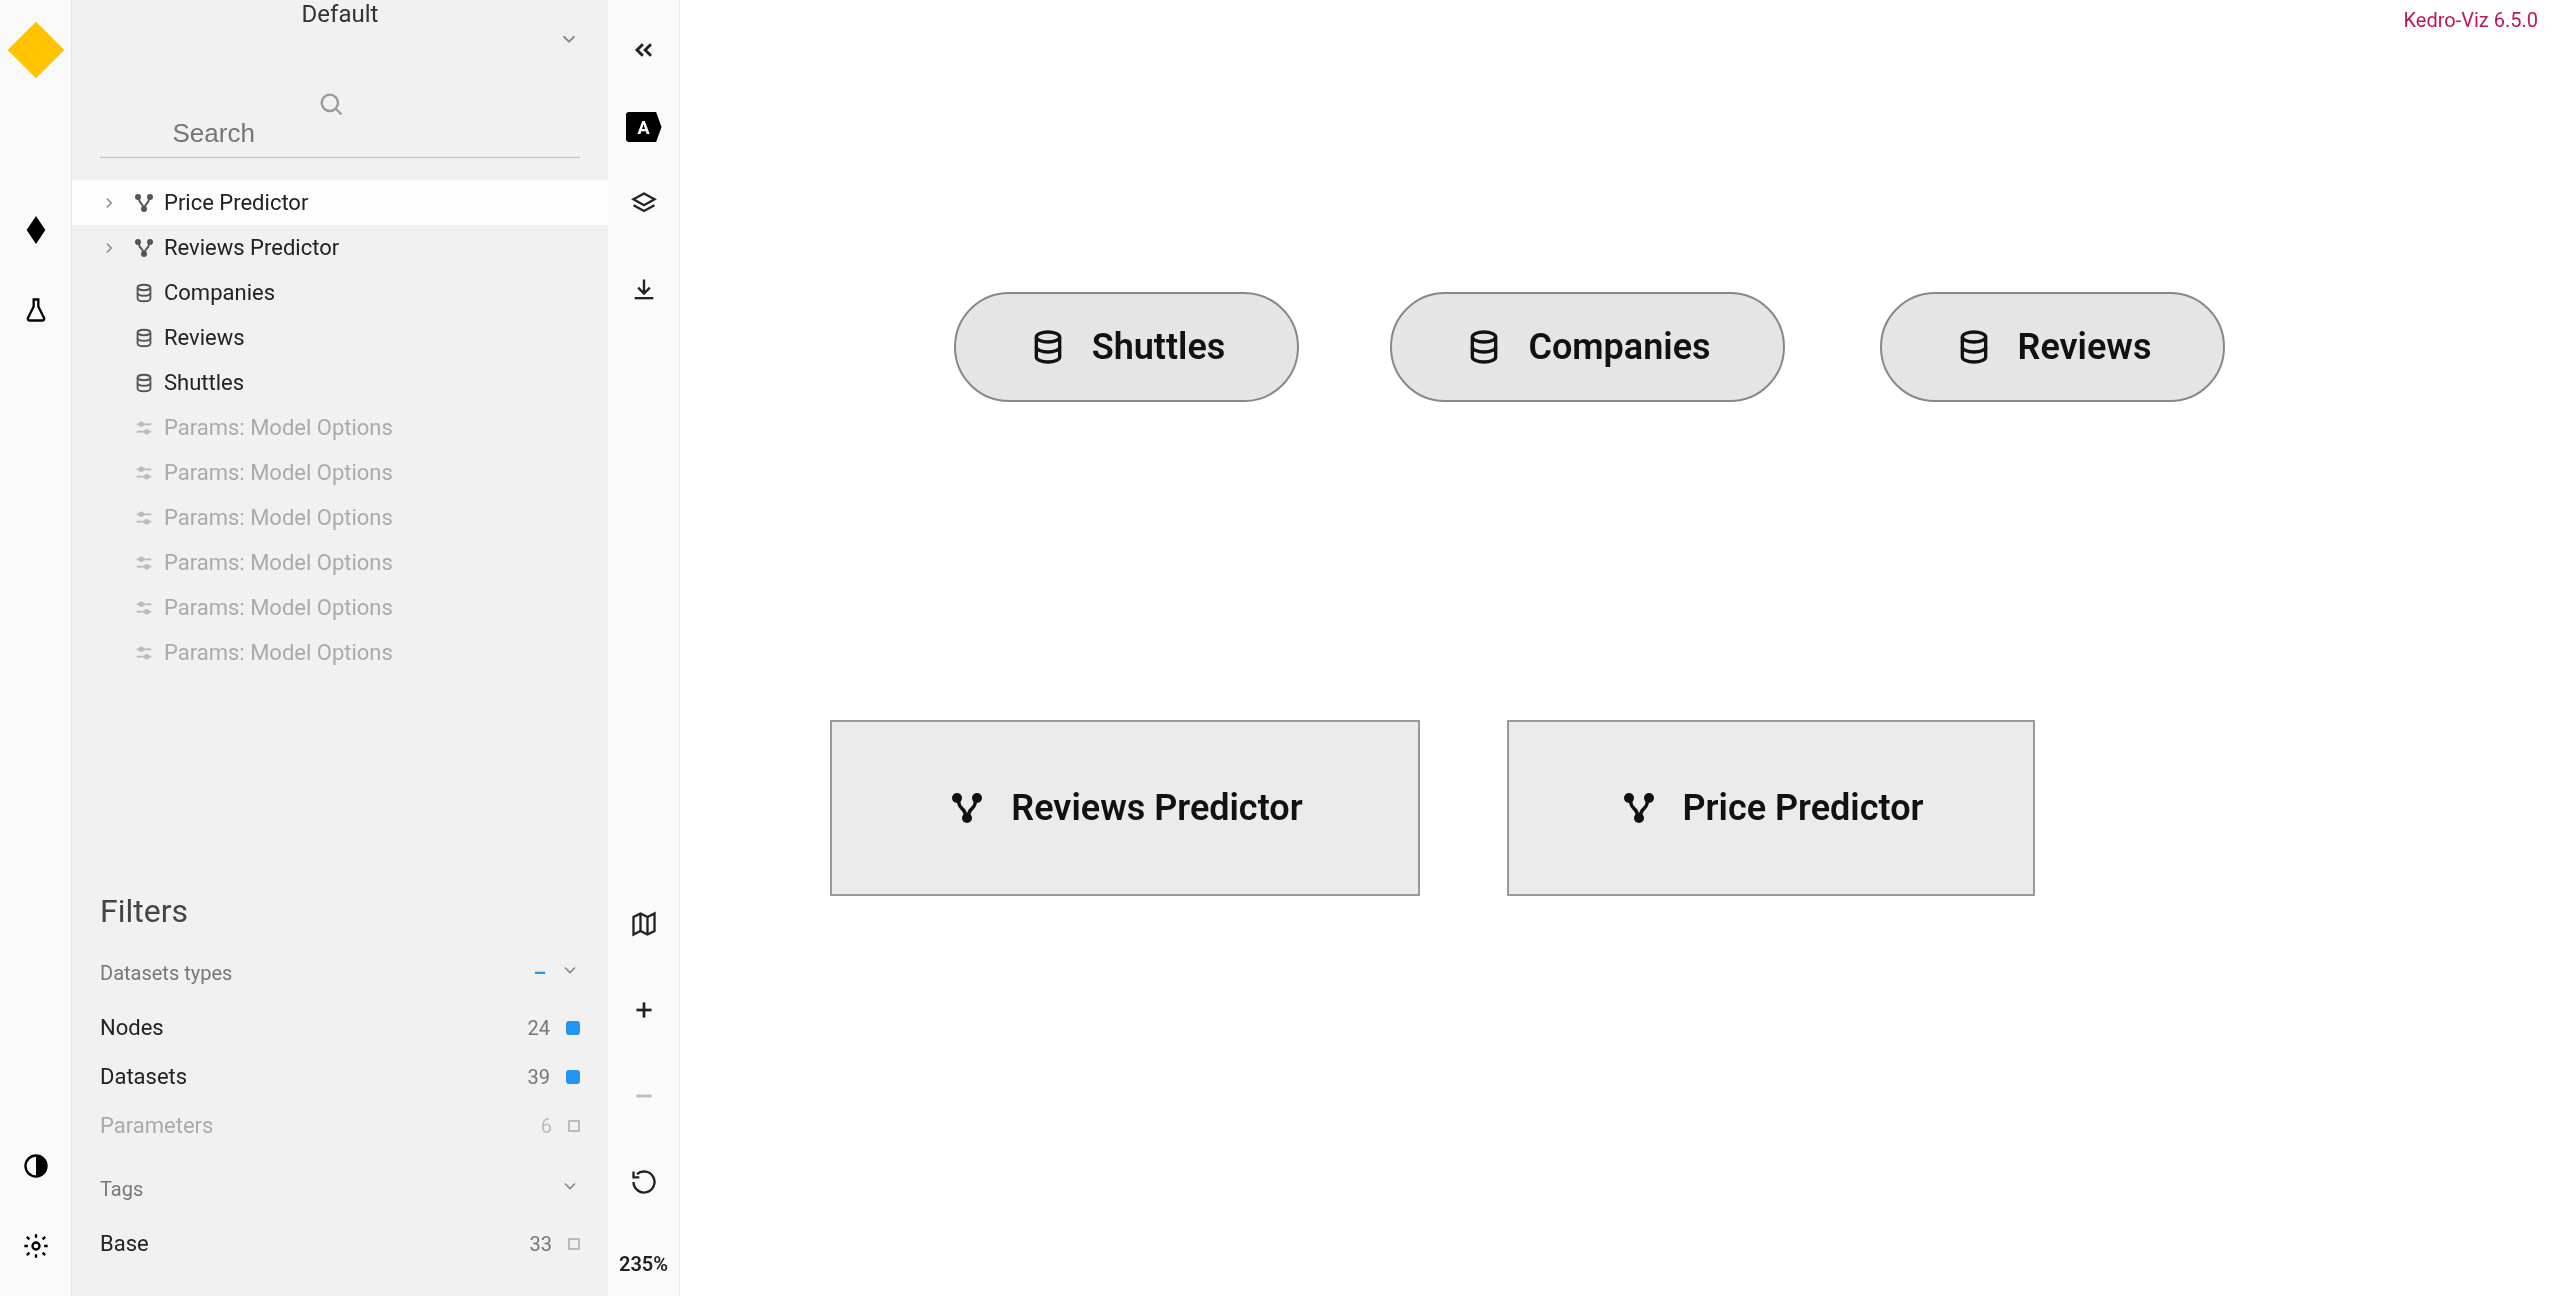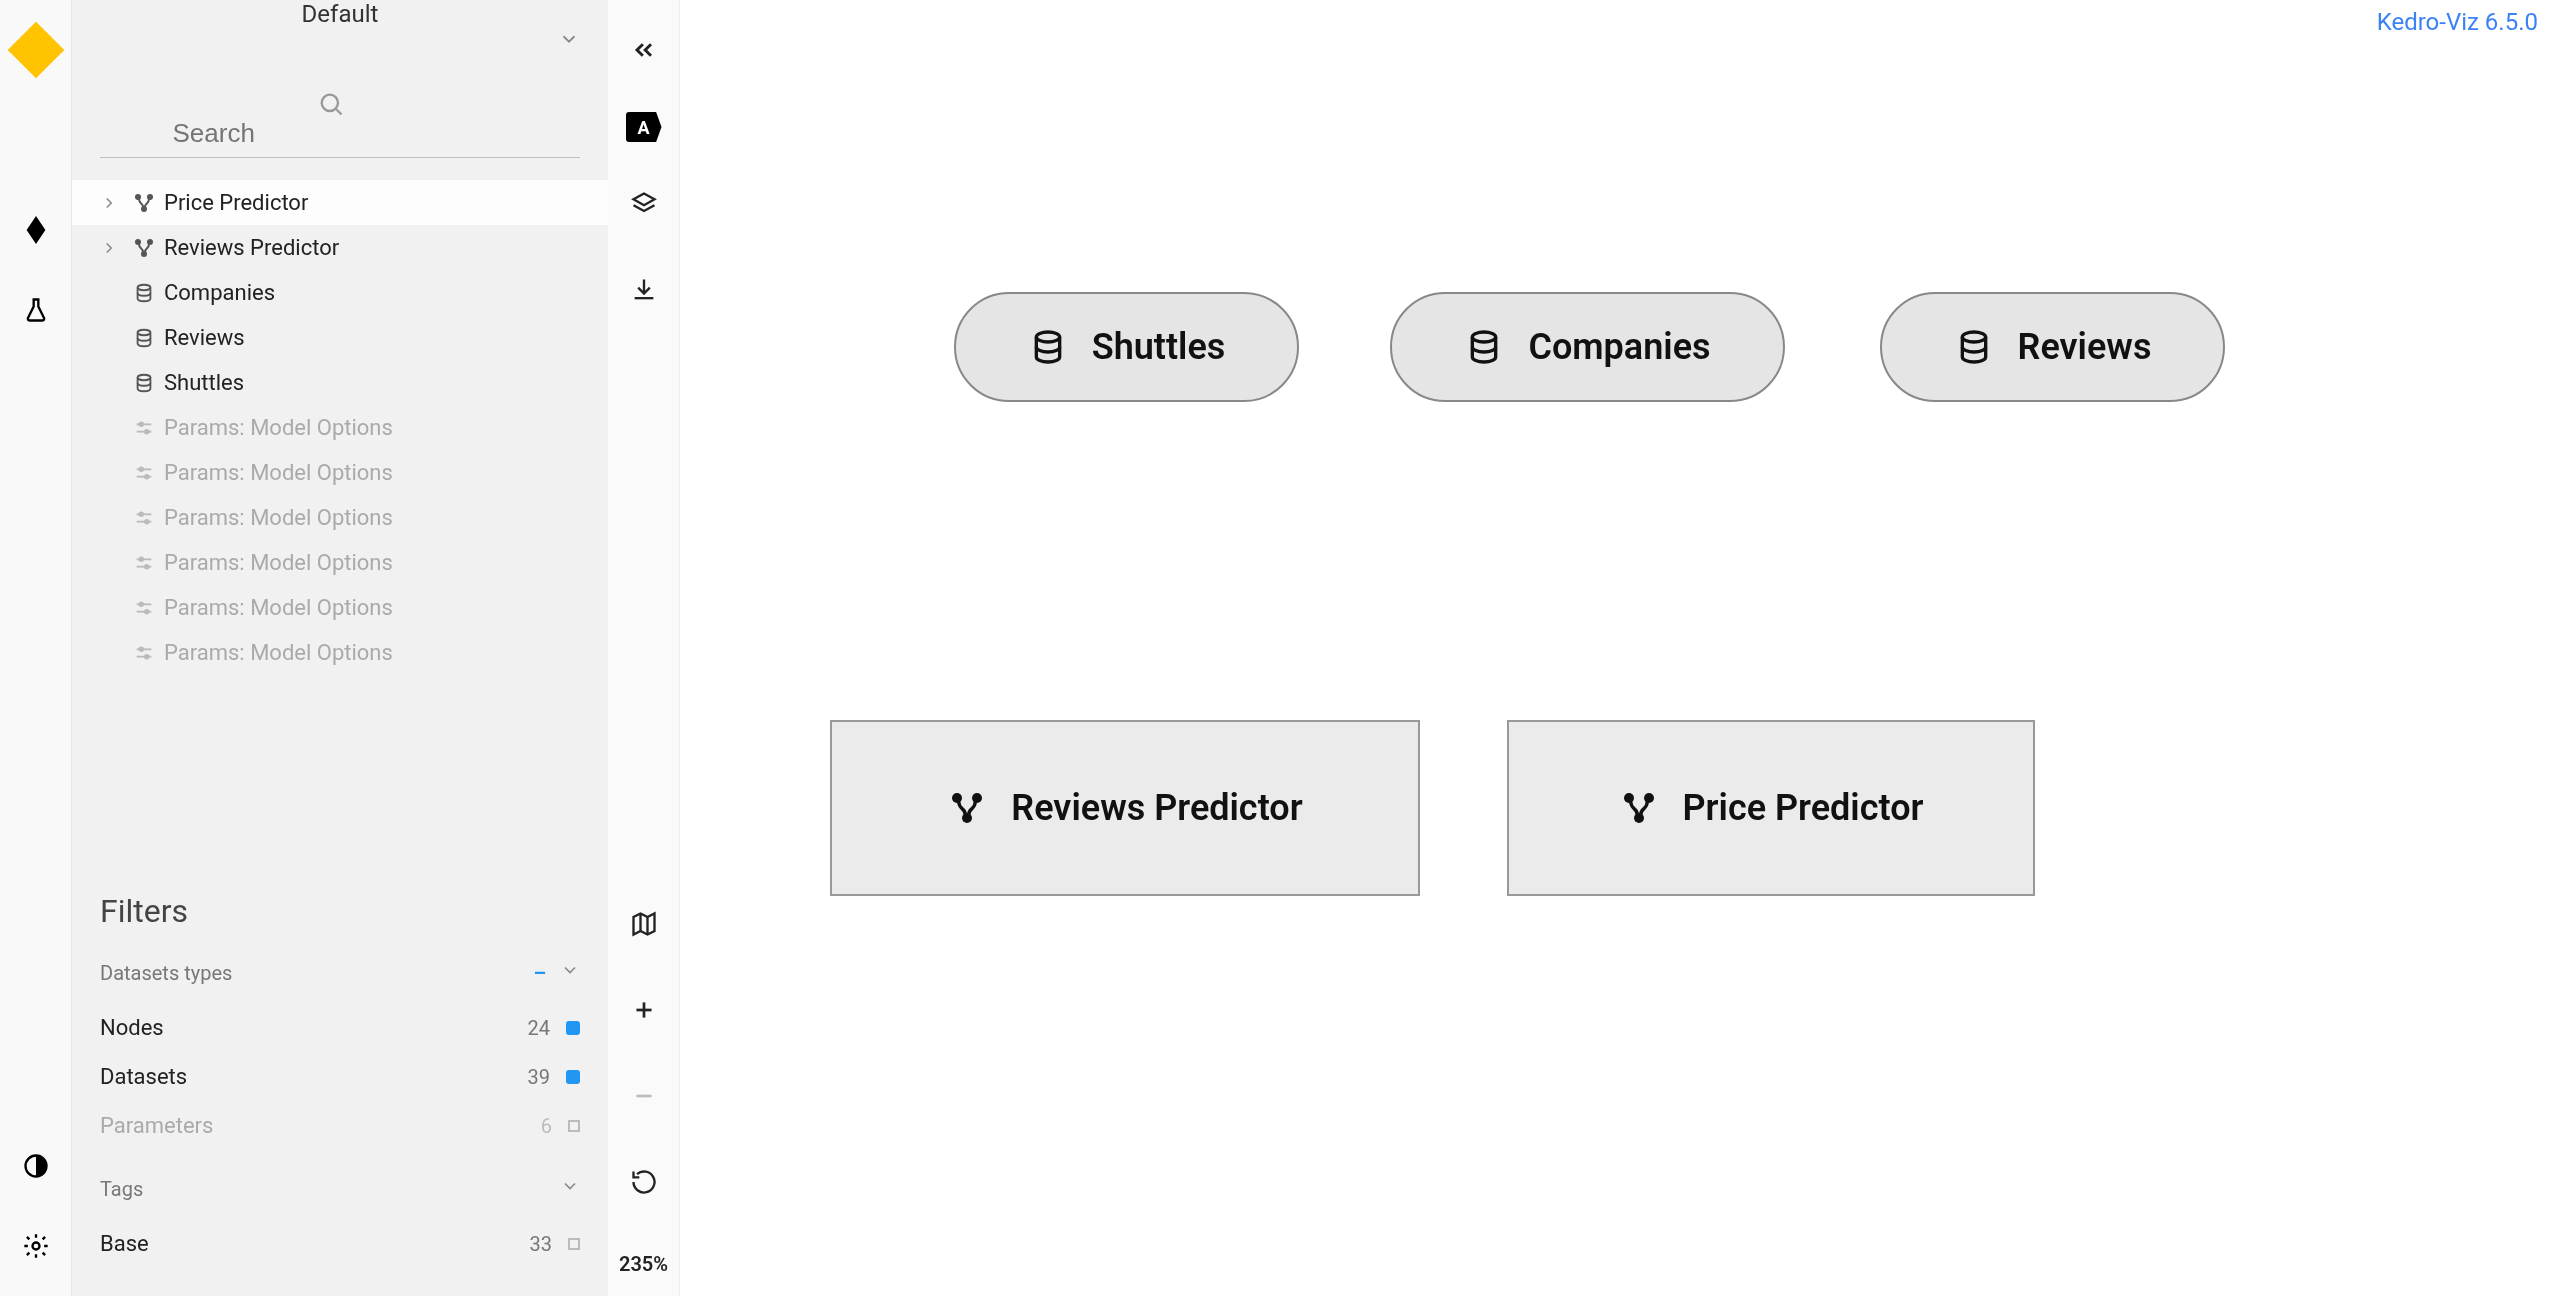--- a/index.html
+++ b/index.html
@@ -149,22 +149,22 @@
 
 
 .canvas {
   flex:1;
   position:relative;
   background:#fff;
 }
 .version {
   position:absolute;
   top:8px; right:20px;
-  font-size:24px;
-  color:#3b82f6;
+  font-size:20px;
+  color:#be185d;
 }
 .graph { position:absolute; inset:0; }
 
 
 .pill {
   position:absolute;
   display:flex; align-items:center; justify-content:center;
   background:#e5e5e5;
   border:2px solid #888;
   border-radius: 60px;

